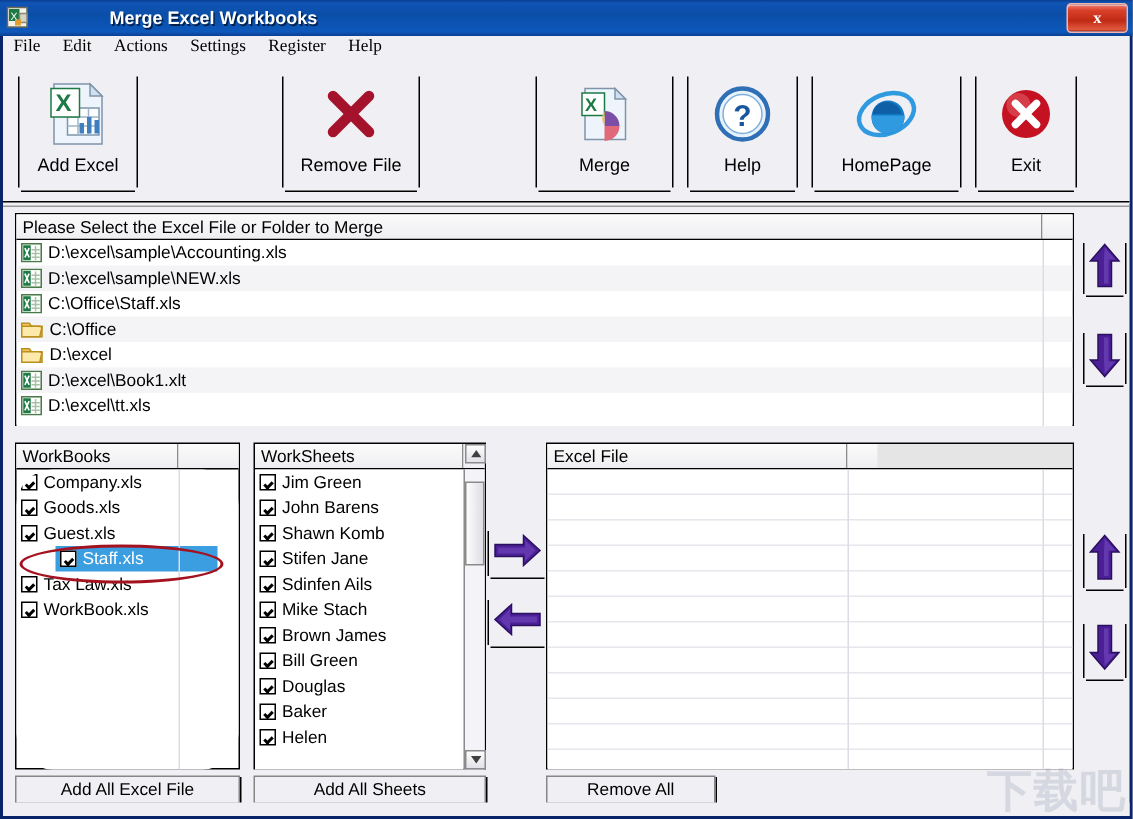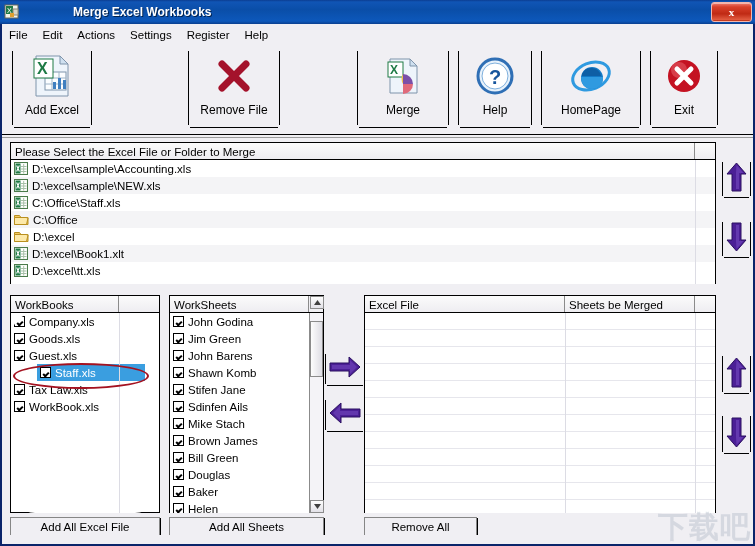--- a/index.html
+++ b/index.html
@@ -36,21 +36,21 @@
     box-shadow:inset 0 1px 0 rgba(255,255,255,.45);
   }
   
   .client{
     position:absolute;left:2px;top:24px;width:751px;height:520px;
     background:#f0eff3;
   }
   
   .menubar{
     position:absolute;left:0;top:0;width:751px;height:18px;
-    display:flex;align-items:flex-end;background:#f0eff3;
+    display:flex;align-items:flex-start;background:#f0eff3;font-family:Liberation Serif, serif;
   }
   .menu-item{
     font-size:11.5px;color:#000;padding:1px 7px;margin-right:1px;white-space:nowrap;
   }
   
   .toolbar{
     position:absolute;left:0;top:18px;width:751px;height:94px;
     background:#f0eff3;
   }
   .tbtn{
@@ -447,24 +447,20 @@
 
     <div class="panel" style="left:167px;top:271px;width:155px;height:218px;">
       <div class="lv-header">
         <div class="lv-col" style="width:139px;">WorkSheets</div>
         <div class="lv-col" style="width:14px;border-right:none;background:#f0eff3;"></div>
       </div>
       <div class="lv-body" style="height:200px;width:139px;">
         <div id="worksheets-rows">
             <div class="lv-row">
               <span class="cbx"></span>
-              <span>John Godina</span>
-            </div>
-            <div class="lv-row">
-              <span class="cbx"></span>
               <span>Jim Green</span>
             </div>
             <div class="lv-row">
               <span class="cbx"></span>
               <span>John Barens</span>
             </div>
             <div class="lv-row">
               <span class="cbx"></span>
               <span>Shawn Komb</span>
             </div>
@@ -538,21 +534,20 @@
         <svg width="32" height="22" viewBox="0 0 32 22">
           <path d="M31 7 H12 V1 L1 11 L12 21 V15 H31 Z" fill="#4b1f96" stroke="#2b1060"></path>
           <path d="M29 9 H11 V4 L4 11 L11 18 V13 H29 Z" fill="#7a4fc4" opacity=".5"></path>
         </svg>
       </span>
     </div>
 
     <div class="panel" style="left:362px;top:271px;width:352px;height:218px;">
       <div class="lv-header">
         <div class="lv-col" style="width:200px;">Excel File</div>
-        <div class="lv-col" style="width:130px;">Sheets be Merged</div>
         <div class="lv-col" style="width:20px;border-right:none;"></div>
       </div>
       <div class="lv-body" style="height:200px;">
         <div class="grid-v" style="left:200px;"></div>
         <div class="grid-v" style="left:330px;"></div>
         <div id="merge-rows">
             <div class="lv-row" style="border-bottom: 1px solid rgb(230, 230, 236);"></div>
             <div class="lv-row" style="border-bottom: 1px solid rgb(230, 230, 236);"></div>
             <div class="lv-row" style="border-bottom: 1px solid rgb(230, 230, 236);"></div>
             <div class="lv-row" style="border-bottom: 1px solid rgb(230, 230, 236);"></div>

